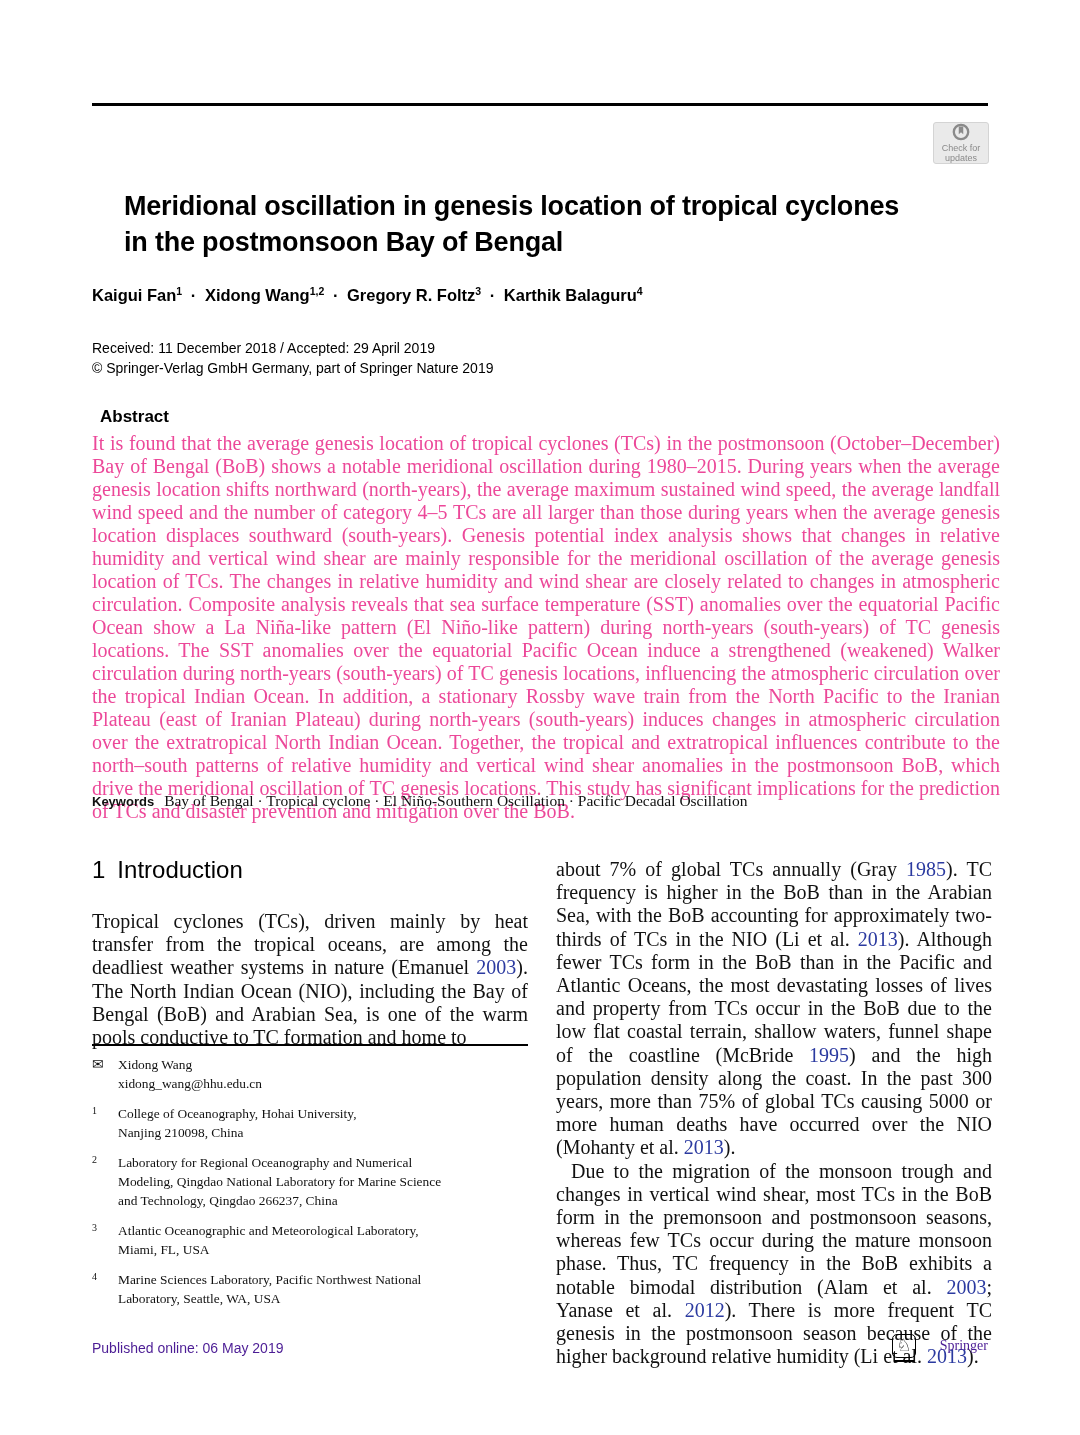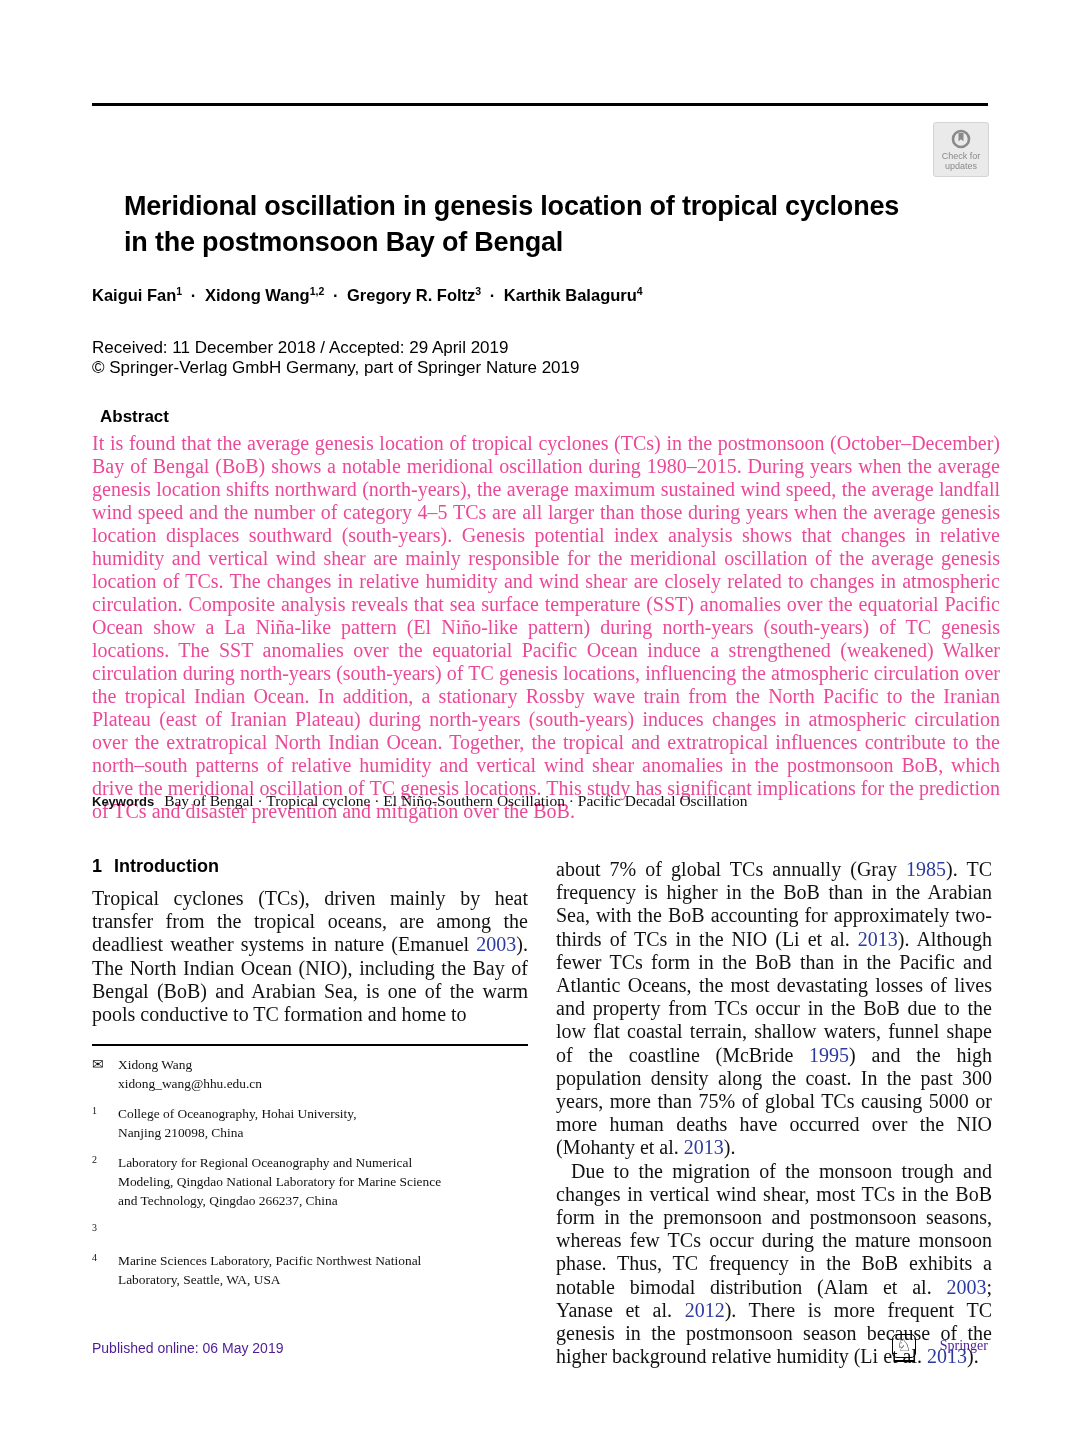--- a/index.html
+++ b/index.html
@@ -4,43 +4,43 @@
 <style>
   * { margin:0; padding:0; box-sizing:border-box; }
   html,body { background:#ffffff; }
   body { width:1080px; height:1435px; position:relative; font-family:"Liberation Serif", serif; color:#111; }
   .page { position:absolute; inset:0; background:#fff; }
 
   
   .journal-head { position:absolute; left:92px; top:58px; font-family:"Liberation Sans", sans-serif; font-size:15px; line-height:22px; color:#000; }
   .head-rule { position:absolute; left:92px; right:92px; top:103px; height:3px; background:#000; }
 
-  .check-badge { position:absolute; left:933px; top:122px; width:56px; height:55px; background:#eaeaea; border:1px solid #d4d4d4; border-radius:3px; display:flex; flex-direction:column; align-items:center; justify-content:center; cursor:pointer; }
+  .check-badge { position:absolute; left:933px; top:122px; width:56px; height:42px; background:#eaeaea; border:1px solid #d4d4d4; border-radius:3px; display:flex; flex-direction:column; align-items:center; cursor:pointer; }
   .check-badge svg { display:block; margin-bottom:2px; }
   .check-badge .cb-text { font-family:"Liberation Sans", sans-serif; font-size:9px; line-height:10px; color:#8a8a8a; text-align:center; }
 
   
   .title { position:absolute; left:92px; top:188px; font-family:"Liberation Sans", sans-serif; font-weight:bold; font-size:27px; line-height:36px; color:#000; letter-spacing:-0.2px;margin-left:32px; }
   .authors { position:absolute; left:92px; top:284px; font-family:"Liberation Sans", sans-serif; font-weight:bold; font-size:16.5px; color:#000; }
   .authors sup { font-size:10.5px; }
   .author-sep { font-weight:bold; padding:0 4px; }
 
-  .meta { position:absolute; left:92px; top:338px; font-family:"Liberation Sans", sans-serif; font-size:17px; line-height:20px; color:#000; }
+  .meta { position:absolute; left:92px; top:338px; font-family:"Liberation Sans", sans-serif; font-size:14px; line-height:20px; color:#000; }
 
   
   .abstract-head { position:absolute; left:92px; top:407px; font-family:"Liberation Sans", sans-serif; font-weight:bold; font-size:17px; color:#000;margin-left:8px; }
   .abstract-body { position:absolute; left:92px; right:80px; top:432px; font-size:20px; line-height:23px; text-align:justify; color:#ec4899; }
 
   .keywords { position:absolute; left:92px; right:92px; top:792px; font-size:15.5px; color:#111; }
   .keywords .kw-label { font-family:"Liberation Sans", sans-serif; font-weight:bold; font-size:13px; margin-right:10px; }
 
   
   .col-left  { position:absolute; left:92px;  width:436px; top:856px; }
   .col-right { position:absolute; left:556px; width:436px; top:858px; }
-  .section-head { font-family:"Liberation Sans", sans-serif; font-weight:bold; font-size:18px; color:#000; margin-bottom:10px; }
+  .section-head { font-family:"Liberation Sans", sans-serif; font-weight:normal; font-size:24px; color:#000; margin-bottom:26px; }
   .section-head .sec-num { margin-right:12px; }
   .body-par { font-size:20px; line-height:23.2px; text-align:justify; color:#111; }
   .body-par.indent { text-indent:15px; }
   .ref-link { color:#2b3aa0; cursor:pointer; }
 
   
   .footnote-block { position:absolute; left:92px; width:436px; top:1044px; }
   .foot-rule { height:2px; background:#000; margin-bottom:9px; }
   .corr { display:flex; font-size:13.4px; line-height:19px; }
   .env-icon { width:26px; font-size:14px; color:#111; }
@@ -127,20 +127,22 @@
 Nanjing 210098, China</div>
     </div>
     <div class="affil">
       <span class="affil-num">2</span>
       <div class="pre-line">Laboratory for Regional Oceanography and Numerical
 Modeling, Qingdao National Laboratory for Marine Science
 and Technology, Qingdao 266237, China</div>
     </div>
     <div class="affil">
       <span class="affil-num">3</span>
+      <div class="pre-line">Atlantic Oceanographic and Meteorological Laboratory,
+Miami, FL, USA</div>
     </div>
     <div class="affil">
       <span class="affil-num">4</span>
       <div class="pre-line">Marine Sciences Laboratory, Pacific Northwest National
 Laboratory, Seattle, WA, USA</div>
     </div>
   </div>
 
   <div class="footer-pub">Published online: 06 May 2019</div>
 

